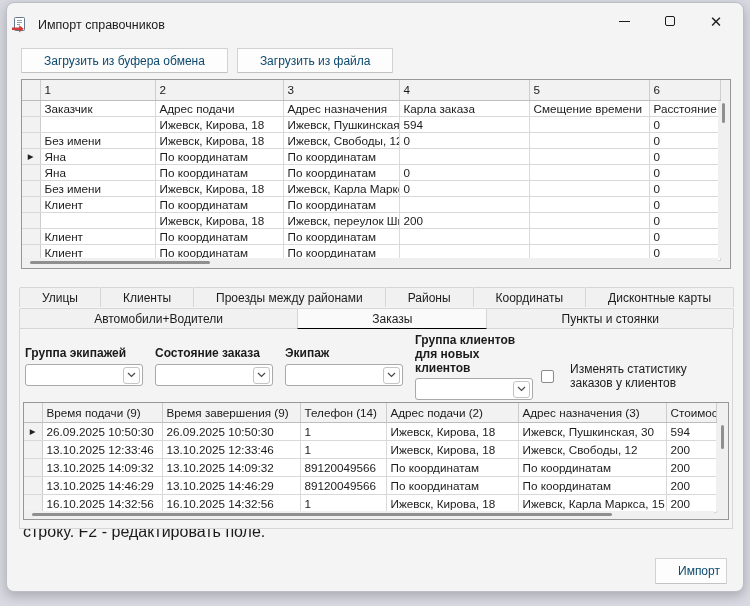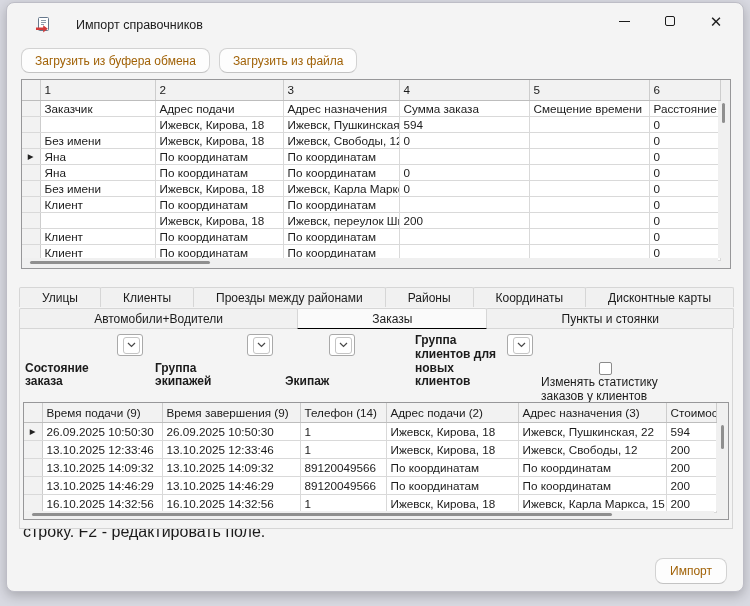--- a/index.html
+++ b/index.html
@@ -12,31 +12,31 @@
     color:#1b1b1b;
     -webkit-font-smoothing:antialiased;
   }
   .window {
     position:absolute; left:6px; top:2px; width:738px; height:590px;
     background:#f4f4f4; border:1px solid #bdbdc6; border-radius:8px;
     box-shadow:0 4px 12px rgba(0,0,0,.22); overflow:hidden;
   }
   
   .titlebar { position:absolute; left:0; top:0; right:0; height:42px; display:flex; align-items:flex-start; }
-  .titlebar-left { display:flex; align-items:center; gap:24px; padding:13px 0 0 28px; flex:1; }
+  .titlebar-left { display:flex; align-items:center; gap:10px; padding:13px 0 0 4px; flex:1; }
   .title { font-size:12.5px; }
   .win-controls { display:flex; height:34px; margin-right:4px; margin-top:2px; }
   .win-btn { width:46px; height:32px; display:flex; align-items:center; justify-content:center; background:transparent; border:none; }
   .glyph-min { width:11px; height:1px; background:#1b1b1b; }
   .glyph-max { width:10px; height:10px; border:1px solid #1b1b1b; border-radius:2px; }
   .glyph-close { font-size:15px; font-weight:400; line-height:1; color:#1b1b1b; }
   
   .btn {
     background:#fdfdfd; border:1px solid #d2d2d2; border-bottom-color:#c3c3c3;
-    border-radius:8px; font-size:12px; color:#a16207; height:25px; padding:0 13px;
+    border-radius:1px; font-size:12px; color:#0c4a6e; height:25px; padding:0 22px;
     font-family:inherit;
   }
   .toolbar { position:absolute; left:14px; top:45px; display:flex; gap:9px; }
   
   .grid { position:absolute; background:#f0f0f0; border:1px solid #979799; overflow:hidden; }
   .grid table { border-collapse:collapse; table-layout:fixed; }
   .grid th, .grid td {
     font-size:11.7px; font-weight:normal; text-align:left; padding:0 4px;
     white-space:nowrap; overflow:hidden; border-right:1px solid #d9d9d9;
     border-bottom:1px solid #d9d9d9; background:#fff; height:16px;
@@ -63,29 +63,29 @@
   .tabrow2 .tab.selected {
     height:21px; background:#fafafa; z-index:3;
     border-bottom:1px solid #000000; margin-bottom:-1px;
   }
   .tabpage {
     position:relative; z-index:1; height:201px; background:#f4f4f4;
     border:1px solid #d6d6d6;
   }
   
   .filters { position:absolute; left:5px; top:5px; right:4px; display:flex; gap:12px; align-items:flex-start; }
-  .fgroup { width:118px; flex:0 0 118px; display:flex; flex-direction:row; }
+  .fgroup { width:118px; flex:0 0 118px; display:flex; flex-direction:column; }
   .flabel { min-height:30px; display:flex; align-items:flex-end; font-size:12px; font-weight:bold; line-height:1.15; padding-bottom:3px; }
   .combo {
     height:22px; background:#fff; border:1px solid #a9a9a9; border-radius:3px;
     display:flex; align-items:center; justify-content:space-between; padding:0 2px 0 5px;
   }
   .combo-value { font-size:12px; flex:1; }
   .chev-box { width:17px; height:17px; border:1px solid #c4c4c4; border-radius:3px; display:flex; align-items:center; justify-content:center; background:#fff; }
-  .chk-group { display:flex; gap:0; margin-left:-4px; margin-top:28px; align-items:center;flex-direction:column; }
+  .chk-group { display:flex; gap:16px; margin-left:-4px; margin-top:28px; align-items:center; }
   .checkbox { width:13px; height:13px; flex:0 0 13px; border:1px solid #8b8b8b; border-radius:2px; background:#fff; }
   .chk-label { font-size:12px; line-height:1.2; width:128px; }
   
   .hint { position:absolute; left:16px; top:502px; font-size:16px; }
   .footer-buttons { position:absolute; right:16px; top:555px; display:flex; gap:10px; }
   .footer-buttons .btn { height:26px; }
   .btn-goto { width:131px; }
   .btn-import { width:72px; }
   svg { display:block; }
 </style>
@@ -148,21 +148,21 @@
             <th>6</th>
           </tr>
       </thead>
       <tbody>
 
           <tr>
             <td class="marker"></td>
             <td>Заказчик</td>
             <td>Адрес подачи</td>
             <td>Адрес назначения</td>
-            <td>Сумма заказа</td>
+            <td>Карла заказа</td>
             <td>Смещение времени</td>
             <td>Расстояние по</td>
           </tr>
 
           <tr>
             <td class="marker"></td>
             <td></td>
             <td>Ижевск, Кирова, 18</td>
             <td>Ижевск, Пушкинская, 2</td>
             <td>594</td>
@@ -275,33 +275,33 @@
         <div class="tab selected">Заказы</div>
         <div class="tab">Пункты и стоянки</div>
       </div>
 
     <div class="tabpage">
 
       <div class="filters">
         <div style="display:flex; gap:12px;">
 
             <div class="fgroup">
-              <div class="flabel">Состояние заказа</div>
+              <div class="flabel">Группа экипажей</div>
               <div class="combo">
                 <span class="combo-value"></span>
                 <span class="chev-box">
                   <svg width="9" height="6" viewBox="0 0 9 6">
                     <path d="M1 1 L4.5 4.5 L8 1" fill="none" stroke="#474747" stroke-width="1.2"></path>
                   </svg>
                 </span>
               </div>
             </div>
 
             <div class="fgroup">
-              <div class="flabel">Группа экипажей</div>
+              <div class="flabel">Состояние заказа</div>
               <div class="combo">
                 <span class="combo-value"></span>
                 <span class="chev-box">
                   <svg width="9" height="6" viewBox="0 0 9 6">
                     <path d="M1 1 L4.5 4.5 L8 1" fill="none" stroke="#474747" stroke-width="1.2"></path>
                   </svg>
                 </span>
               </div>
             </div>
 
@@ -359,21 +359,21 @@
               </tr>
           </thead>
           <tbody>
 
               <tr>
                 <td class="marker">▶</td>
                 <td>26.09.2025 10:50:30</td>
                 <td>26.09.2025 10:50:30</td>
                 <td>1</td>
                 <td>Ижевск, Кирова, 18</td>
-                <td>Ижевск, Пушкинская, 22</td>
+                <td>Ижевск, Пушкинская, 30</td>
                 <td>594</td>
               </tr>
 
               <tr>
                 <td class="marker"></td>
                 <td>13.10.2025 12:33:46</td>
                 <td>13.10.2025 12:33:46</td>
                 <td>1</td>
                 <td>Ижевск, Кирова, 18</td>
                 <td>Ижевск, Свободы, 12</td>

